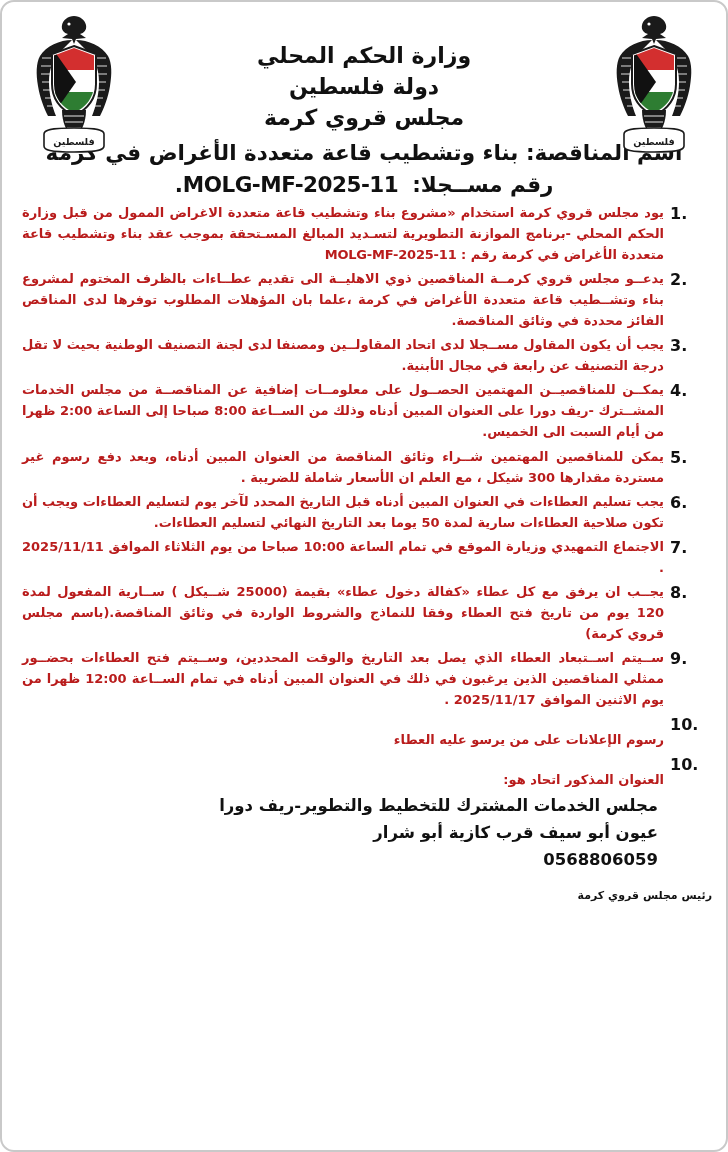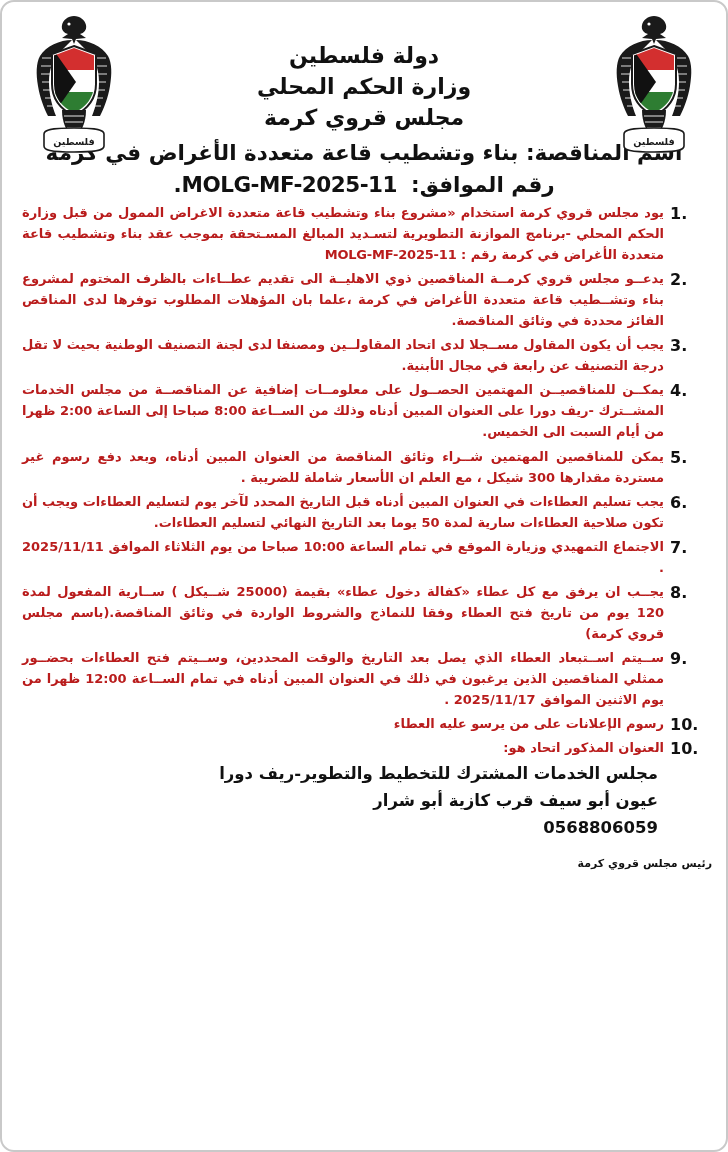--- a/index.html
+++ b/index.html
@@ -93,21 +93,21 @@
   .item-text {
     flex:1 1 auto;
     font-size:13px;
     font-weight:bold;
     line-height:1.62;
     color:#b91c1c;
     text-align:justify;
     text-align-last:right;
     letter-spacing:-0.2px;
   }
-  .item.compact .item-text { text-align:right; }
+  .item.compact .item-text { text-align:right;margin-top:16px; }
   .ltr {
     direction:ltr;
     unicode-bidi:embed;
     display:inline-block;
   }
   
   .address-block {
     margin-top:2px;
     padding-right:48px;
     text-align:right;
@@ -207,28 +207,28 @@
           <g stroke="#fff" stroke-width="1" opacity="0.9">
             <path d="M32 104 L52 104 M33 110 L51 110 M35 116 L49 116 M38 121 L46 121" fill="none"></path>
           </g>
           <path d="M12 122 C12 118 18 116 42 116 C66 116 72 118 72 122 L72 134 C72 138 66 140 42 140 C18 140 12 138 12 134 Z" fill="#ffffff" stroke="#1a1a1a" stroke-width="1.6"></path>
           <text x="42" y="133" font-size="9.5" font-weight="bold" text-anchor="middle" fill="#1a1a1a" font-family="DejaVu Sans, sans-serif">فلسطين</text>
         </g>
       </svg>
     </div>
 
     <div class="header-titles">
+      <div>وزارة الحكم المحلي</div>
       <div>دولة فلسطين</div>
-      <div>وزارة الحكم المحلي</div>
       <div>مجلس قروي كرمة</div>
     </div>
 
     <div class="tender-name"><span>اسم المناقصة:</span> <span>بناء وتشطيب قاعة متعددة الأغراض في كرمة</span></div>
 
-    <div class="tender-no"><span>رقم الموافق:</span><span class="code">MOLG-MF-2025-11</span><span>.</span></div>
+    <div class="tender-no"><span>رقم مســجلا:</span><span class="code">MOLG-MF-2025-11</span><span>.</span></div>
   </div>
 
   <div class="body-list">
 
     <div class="item">
       <div class="item-num">1.</div>
       <div class="item-text"><span>يود مجلس قروي كرمة  استخدام «مشروع بناء وتشطيب قاعة متعددة الاغراض الممول من قبل وزارة الحكم المحلي -برنامج الموازنة التطويرية لتسـديد المبالغ المسـتحقة بموجب عقد بناء وتشطيب قاعة متعددة الأغراض في كرمة رقم :</span> <span class="ltr">MOLG-MF-2025-11</span></div>
     </div>
 
     <div class="item">

